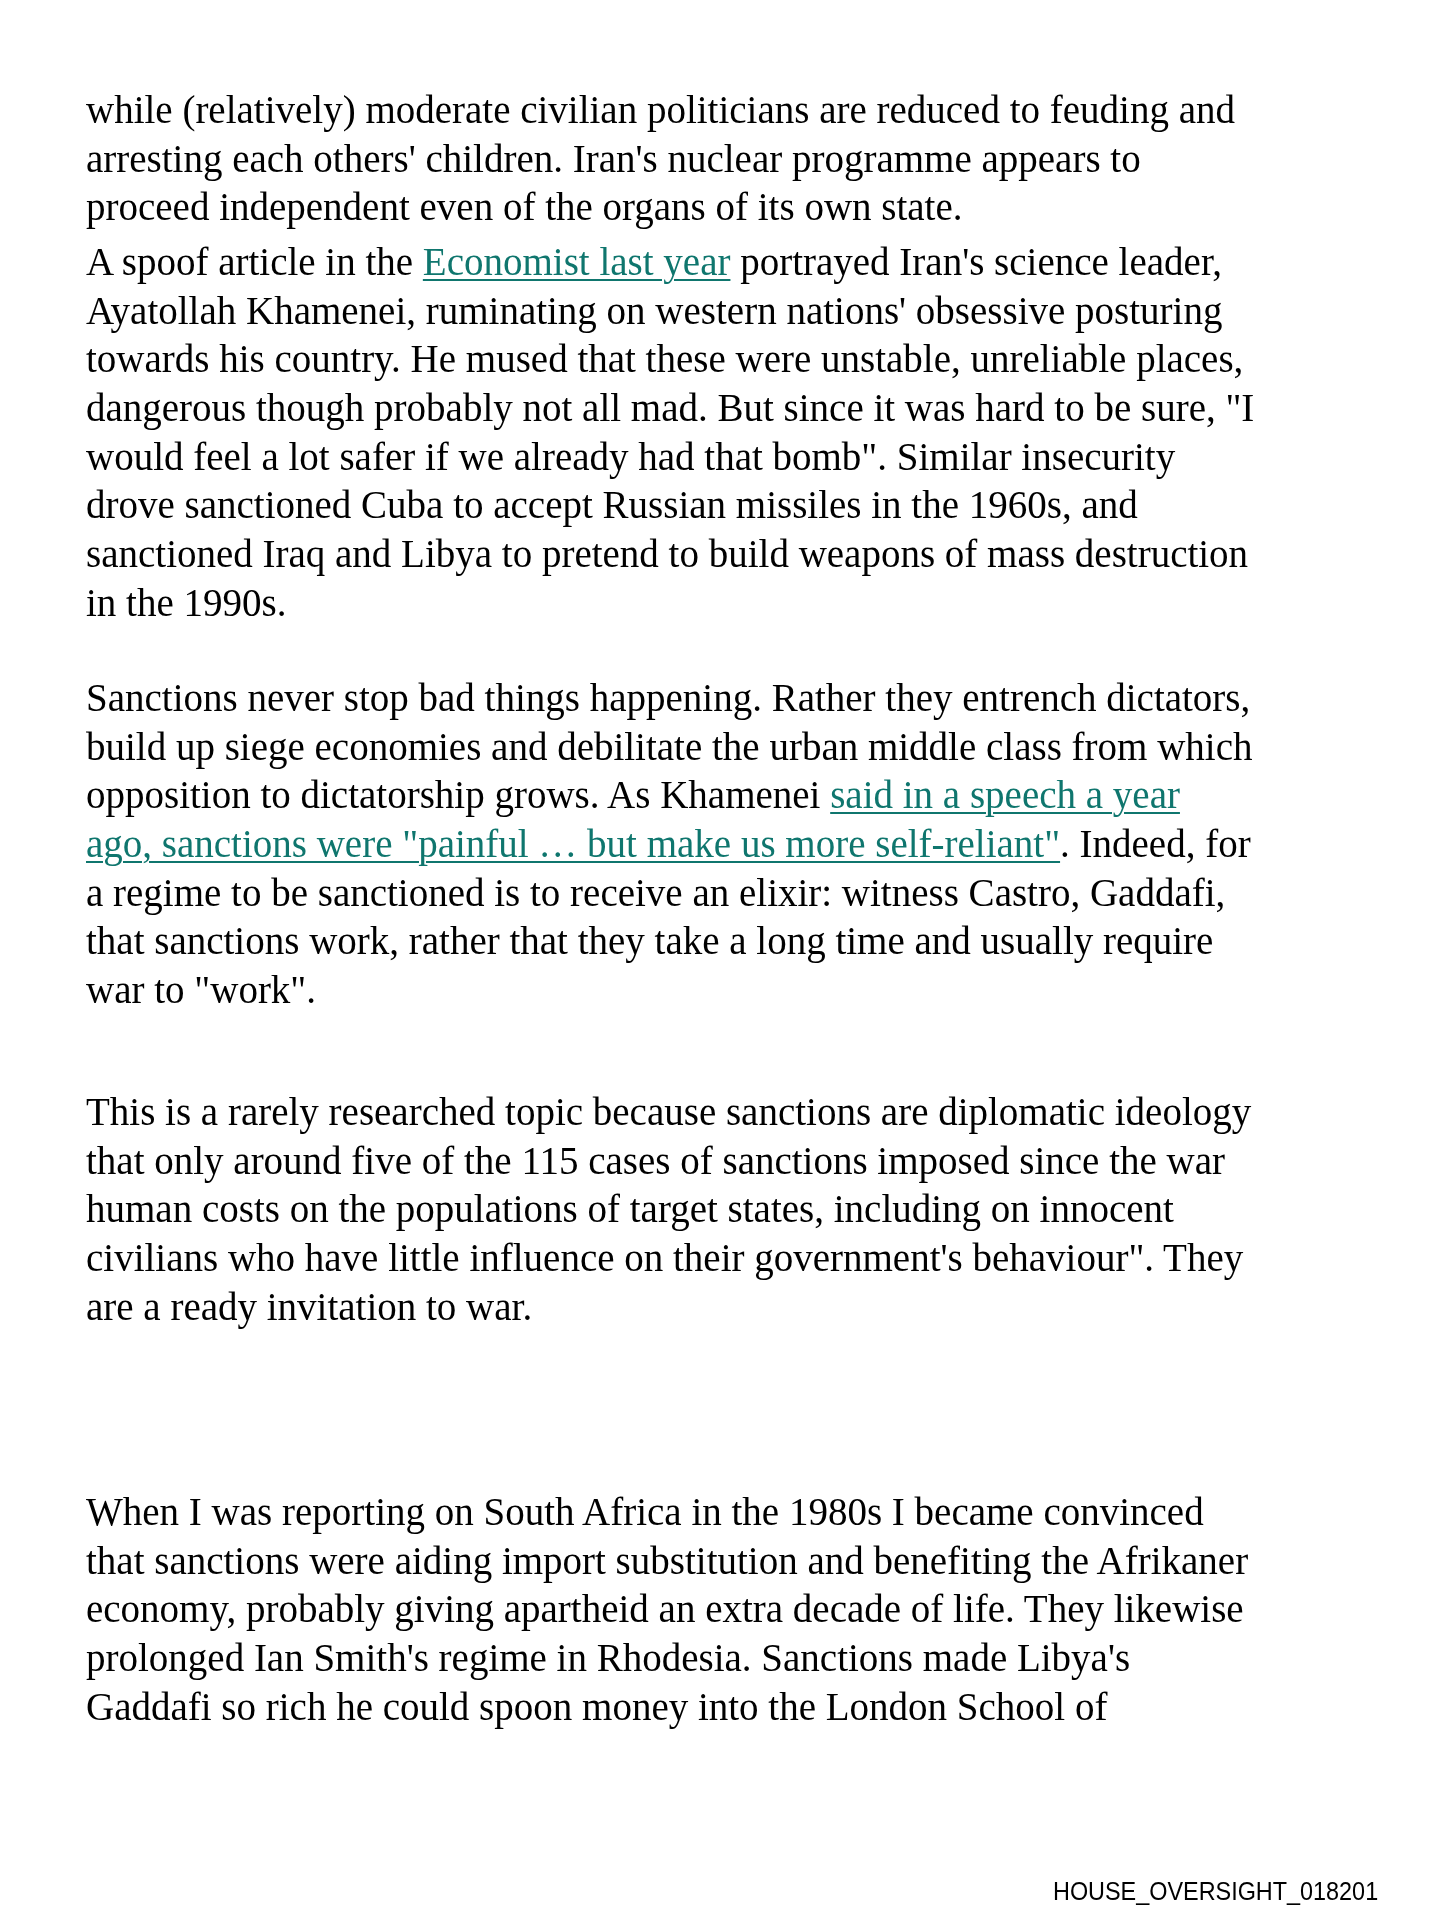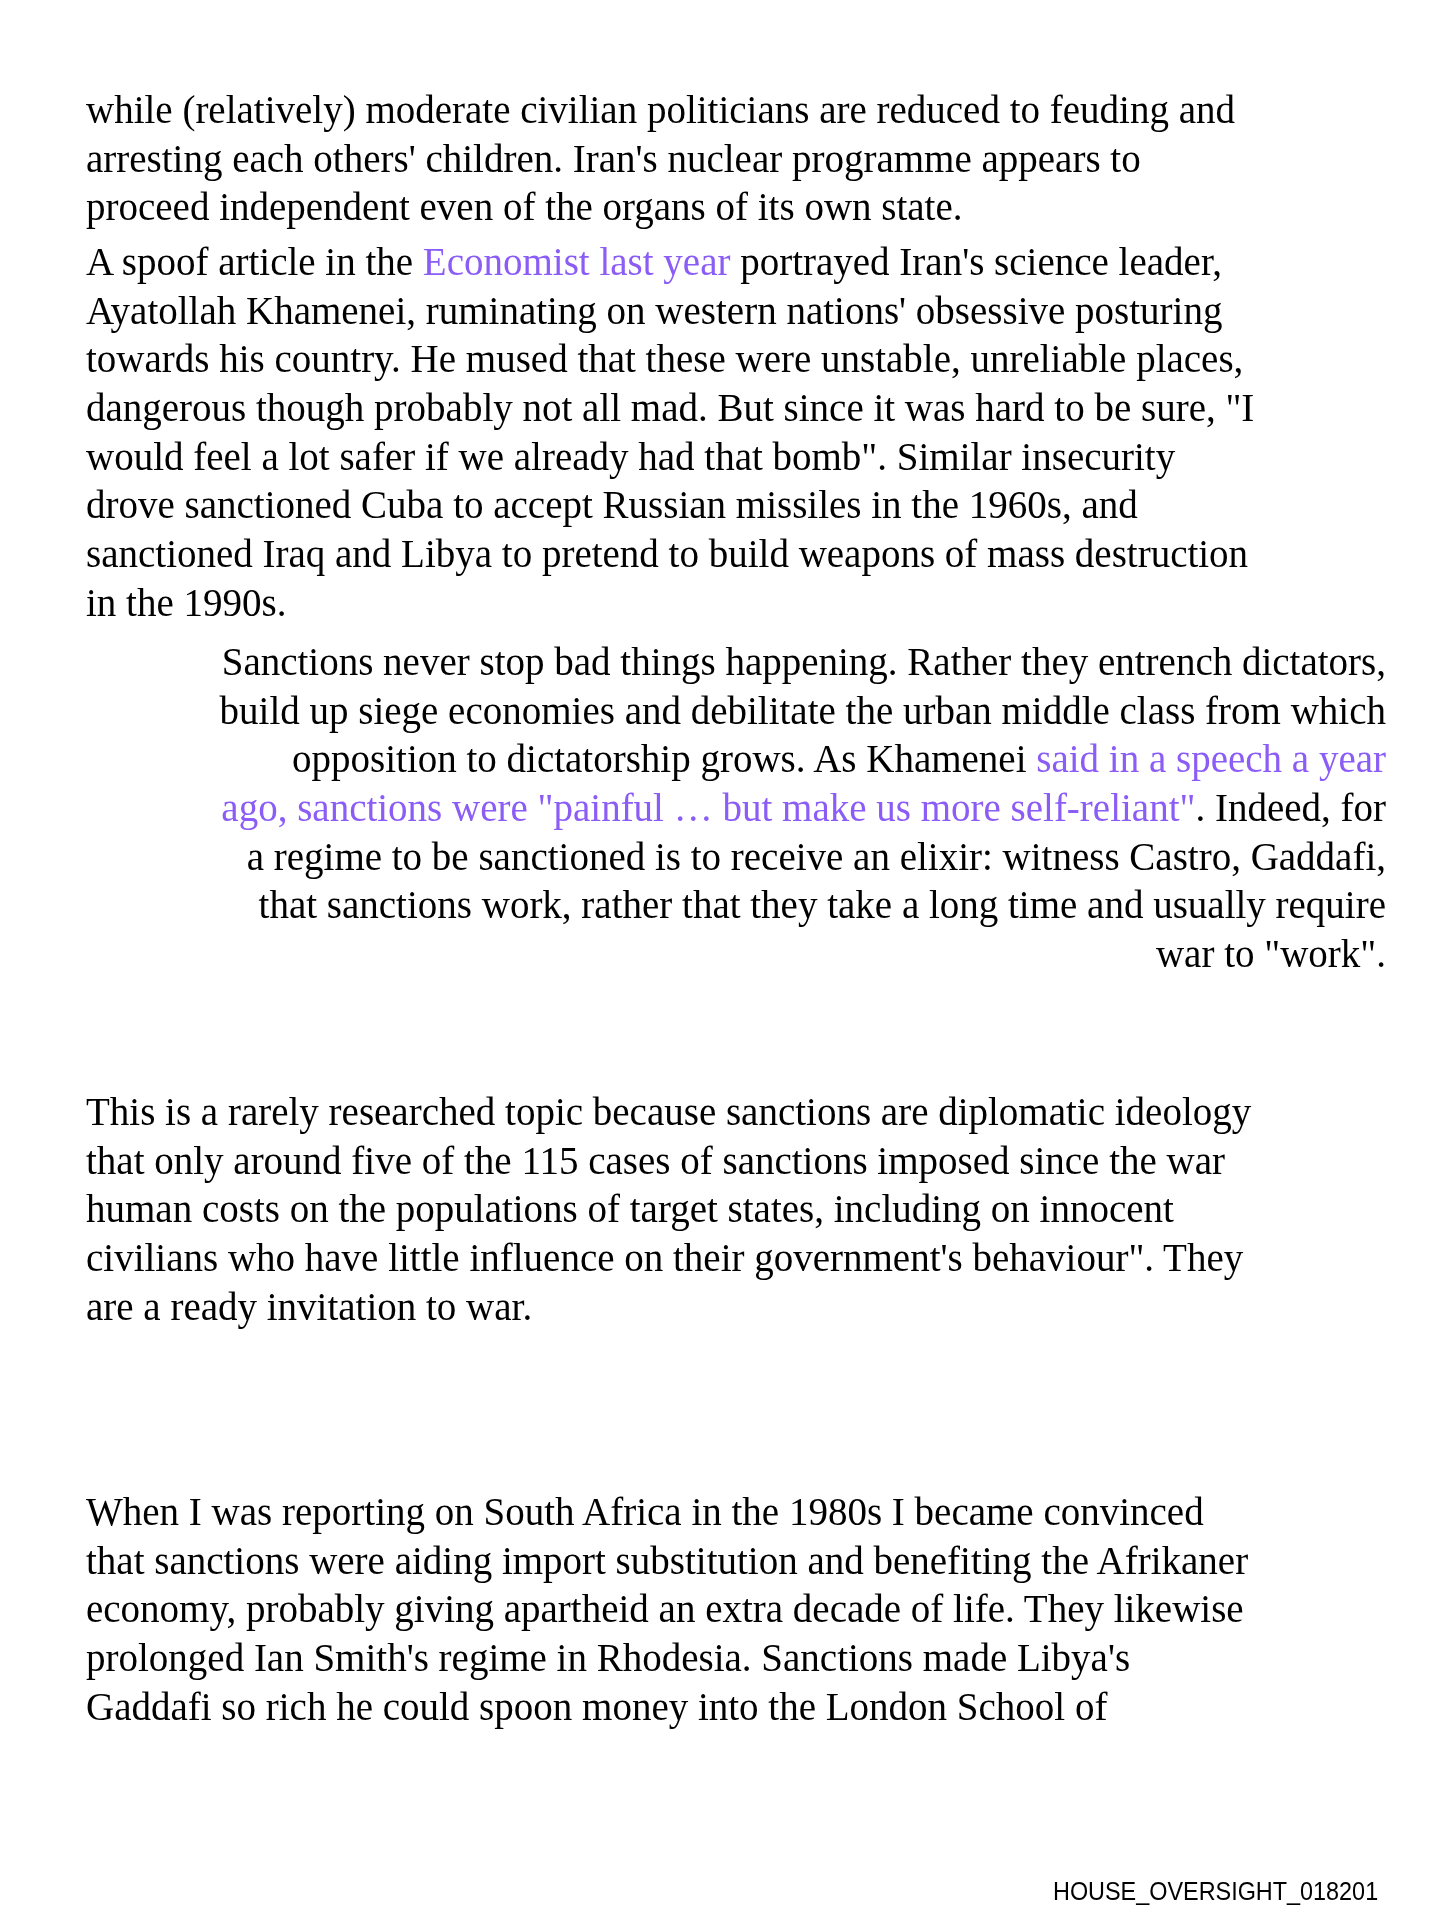--- a/index.html
+++ b/index.html
@@ -29,28 +29,29 @@
     font-size: 39px;
     line-height: 48.7px;
     color: #000000;
     white-space: nowrap;
   }
   .line {
     display: block;
     height: 48.7px;
   }
   .link {
-    color: #8b5cf6;
+    color: #0f766e;
+    text-decoration: underline;
     text-decoration-thickness: 2px;
     text-underline-offset: 4px;
     cursor: pointer;
   }
   #p1 { top: 86px; }
   #p2 { top: 238px; }
-  #p3 { top: 638px; text-align: right; }
+  #p3 { top: 674px; }
   #p4 { top: 1088px; }
   #p5 { top: 1488px; }
   .footer {
     position: absolute;
     left: 1053px;
     top: 1876px;
     font-family: "Liberation Sans", "DejaVu Sans", sans-serif;
     font-size: 26px;
     line-height: 30px;
     color: #000000;

